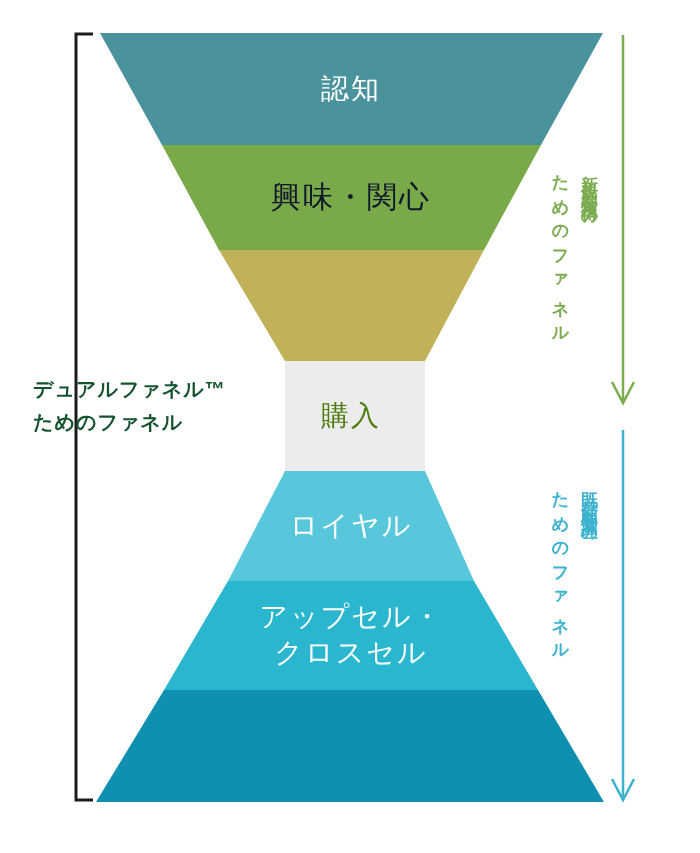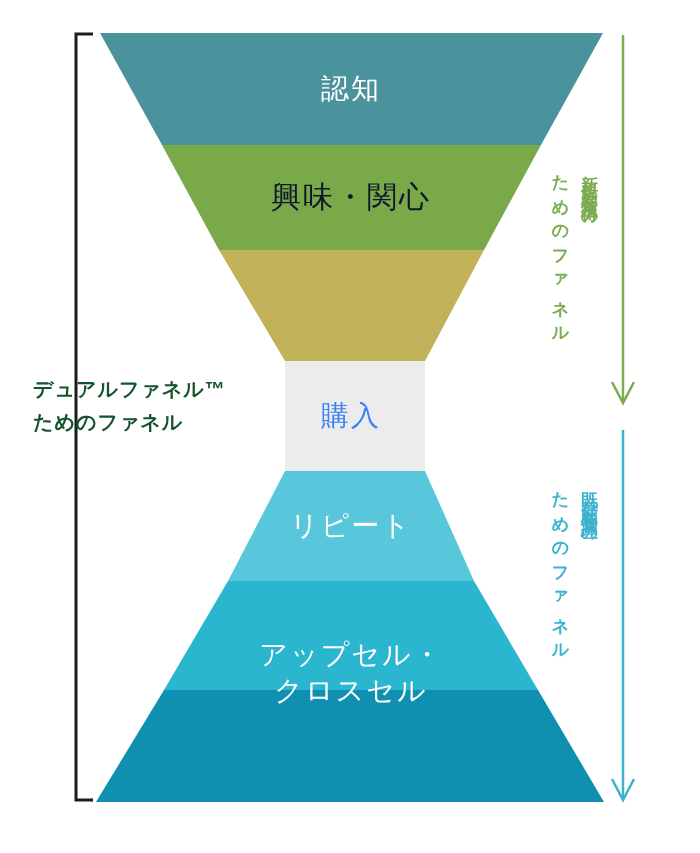--- a/index.html
+++ b/index.html
@@ -11,21 +11,21 @@
   .stage-label{
     position:absolute;left:51px;width:600px;text-align:center;
     font-weight:normal;font-size:28px;line-height:36px;letter-spacing:2px;
     white-space:pre-line;
   }
   .lbl-ninchi{top:71px;}
   .lbl-kyomi{top:179px;font-size:30px;}
   .lbl-kento{top:287px;}
   .lbl-kounyu{top:398px;}
   .lbl-repeat{top:508px;}
-  .lbl-upsell{top:599px;margin-top:38px;}
+  .lbl-upsell{top:599px;}
   .lbl-loyal{top:728px;font-size:27px;}
   .side-label{
     position:absolute;left:546px;writing-mode:vertical-rl;
     font-weight:bold;font-size:17px;line-height:29px;letter-spacing:6px;
     white-space:pre-line;
   }
   .side-top{top:162px;}
   .side-bottom{top:479px;}
   .title{
     position:absolute;left:33px;top:373px;
@@ -63,22 +63,22 @@
     </g>
   </svg>
 
   <div class="title" style="color: #14532d;">
     <span>デュアルファネル™</span>
     <span>ためのファネル</span>
   </div>
 
   <div class="stage-label lbl-ninchi" style="color: rgb(255, 255, 255);">認知</div>
   <div class="stage-label lbl-kyomi" style="color: #0f172a;">興味・関心</div>
-  <div class="stage-label lbl-kounyu" style="color: #3b82f6;">購入</div>
-  <div class="stage-label lbl-repeat" style="color: rgb(255, 255, 255);">リピート</div>
+  <div class="stage-label lbl-kounyu" style="color: #4d7c0f;">購入</div>
+  <div class="stage-label lbl-repeat" style="color: rgb(255, 255, 255);">ロイヤル</div>
   <div class="stage-label lbl-upsell" style="color: rgb(255, 255, 255);">アップセル・
 クロスセル</div>
 
   <div class="side-label side-top" style="color: rgb(124, 172, 80);">新規顧客獲得の
 ためのファネル</div>
   <div class="side-label side-bottom" style="color: rgb(59, 178, 206);">既存顧客管理の
 ためのファネル</div>
 
 </div>
 

